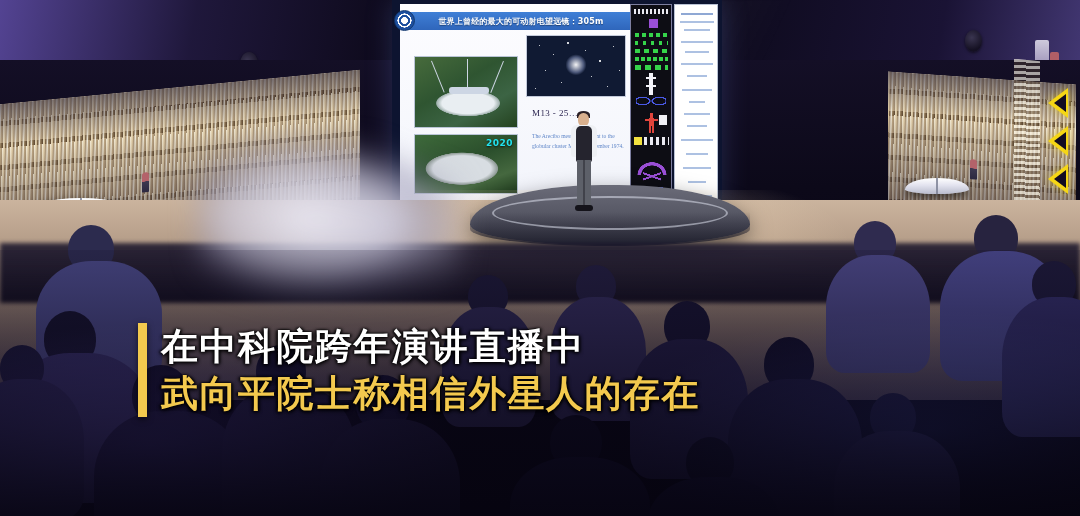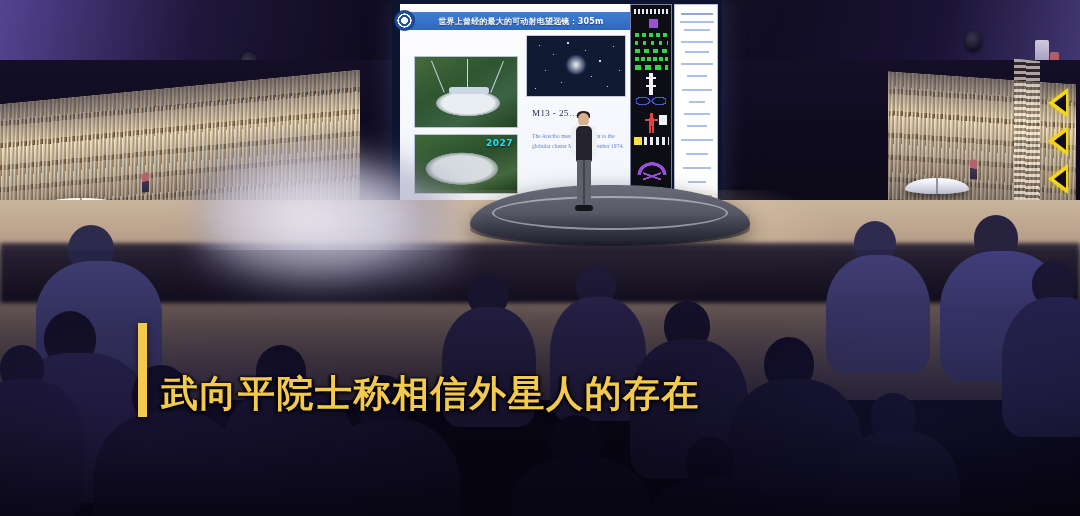--- a/index.html
+++ b/index.html
@@ -256,21 +256,20 @@
     font-weight:bold;font-size:37px;line-height:47px;letter-spacing:1.5px;
     white-space:nowrap;
   }
   #capline1{
     color:#ffffff;
     text-shadow:0 0 2px #000,0 2px 4px rgba(0,0,0,.85),2px 0 3px rgba(0,0,0,.7),-2px 0 3px rgba(0,0,0,.7);
   }
   #capline2{
     color:#f3c94e;
     text-shadow:0 0 2px #000,0 2px 4px rgba(0,0,0,.85),2px 0 3px rgba(0,0,0,.7),-2px 0 3px rgba(0,0,0,.7);
-    margin-top:47px;
   }
 
   
   #watermark{
     right:12px;bottom:12px;
     font-family:"DejaVu Sans","Liberation Sans",sans-serif;
     font-size:24px;font-weight:normal;color:#f2f2f4;letter-spacing:.5px;
     text-shadow:0 1px 4px rgba(0,0,0,.75);
     opacity:.96;
   }
@@ -319,21 +318,21 @@
 
 
       <div id="dishPhoto">
         <div class="strut" style="left:16px;top:4px;width:1px;height:34px;transform:rotate(-22deg);"></div>
         <div class="strut" style="left:52px;top:2px;width:1px;height:32px;"></div>
         <div class="strut" style="left:88px;top:4px;width:1px;height:34px;transform:rotate(22deg);"></div>
         <div class="strut" style="left:34px;top:30px;width:40px;height:7px;border-radius:3px;"></div>
       </div>
 
       <div id="collapsePhoto">
-        <span id="yearTag">2027</span>
+        <span id="yearTag">2020</span>
       </div>
 
       <div id="clusterPhoto">
         <div class="star" style="left:12px;top:9px;width:1.4px;height:1.4px;"></div>
         <div class="star" style="left:26px;top:18px;width:1.2px;height:1.2px;"></div>
         <div class="star" style="left:40px;top:6px;width:1.6px;height:1.6px;"></div>
         <div class="star" style="left:58px;top:14px;width:1.2px;height:1.2px;"></div>
         <div class="star" style="left:72px;top:24px;width:1.5px;height:1.5px;"></div>
         <div class="star" style="left:86px;top:10px;width:1.2px;height:1.2px;"></div>
         <div class="star" style="left:18px;top:34px;width:1.3px;height:1.3px;"></div>
@@ -474,18 +473,19 @@
       <div class="head" style="left:26px;top:0;width:48px;height:50px;background:#0e0c20;"></div>
       <div class="body" style="left:-12px;top:40px;width:132px;height:100px;background:#151230;"></div>
     </div>
   </div>
   <div class="layer" id="audTint"></div>
   <div class="layer" id="audVeil"></div>
 
   <div class="layer" id="captionWrap">
     <div id="captionBar"></div>
     <div id="captionLines">
+      <div class="capline" id="capline1">在中科院跨年演讲直播中</div>
       <div class="capline" id="capline2">武向平院士称相信外星人的存在</div>
     </div>
   </div>
 
 
 </div>
 
 </body></html>

